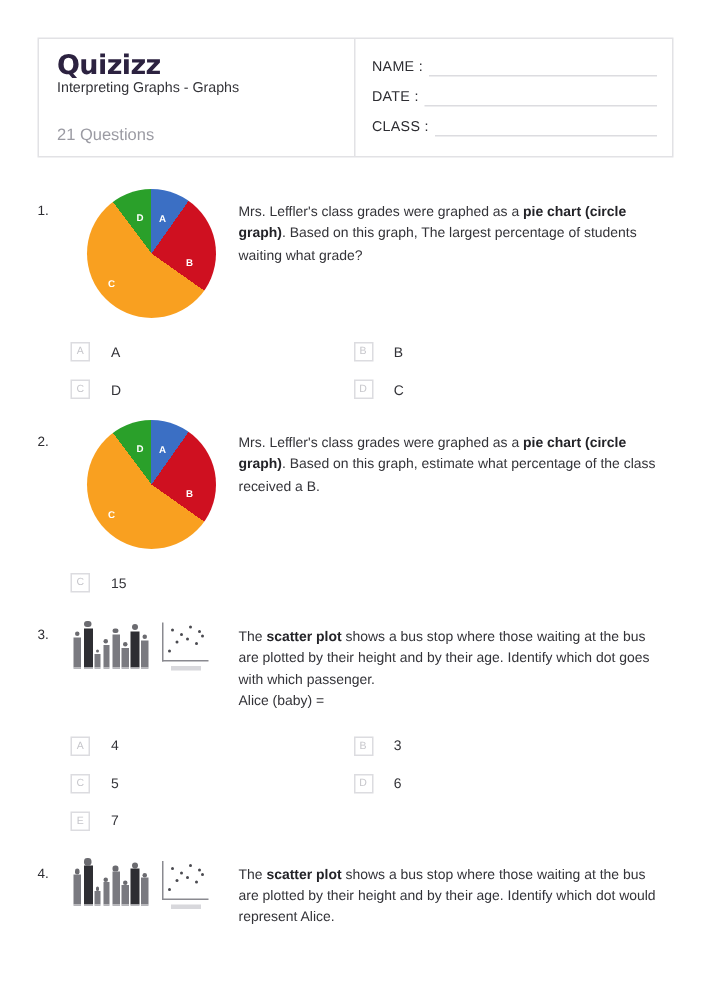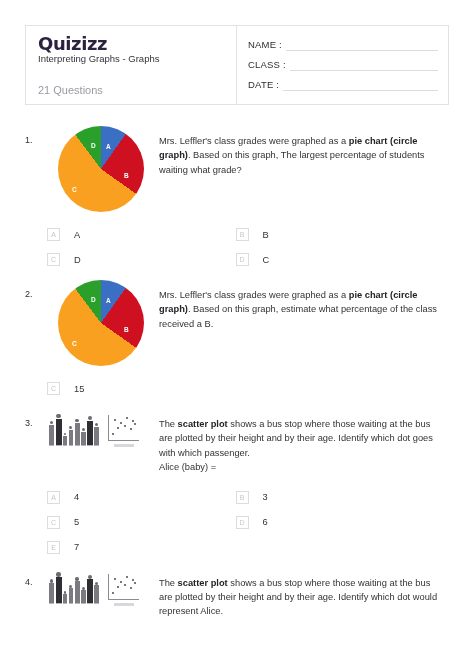--- a/index.html
+++ b/index.html
@@ -292,25 +292,25 @@
         <div class="quiz-title">Interpreting Graphs - Graphs</div>
         <div class="quiz-count">21 Questions</div>
       </div>
     </div>
     <div class="header-right">
       <div class="field-row">
         <span class="field-label">NAME :</span>
         <span class="field-line"></span>
       </div>
       <div class="field-row">
+        <span class="field-label">DATE  :</span>
+        <span class="field-line"></span>
+      </div>
+      <div class="field-row">
         <span class="field-label">CLASS :</span>
-        <span class="field-line"></span>
-      </div>
-      <div class="field-row">
-        <span class="field-label">DATE  :</span>
         <span class="field-line"></span>
       </div>
     </div>
   </div>
 
   <div class="questions" id="questions-root">
       <div class="question-block">
         <div class="q-main">
           <div class="q-number">1.</div>
           <div class="q-media">

